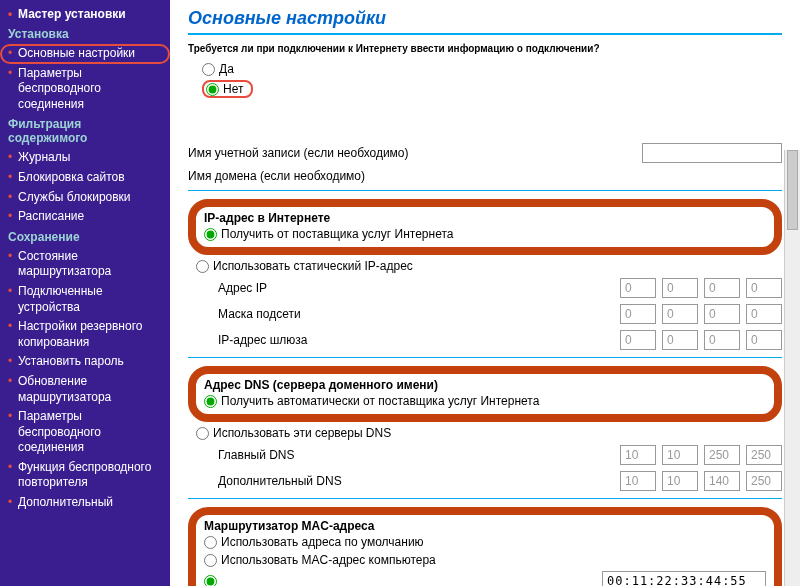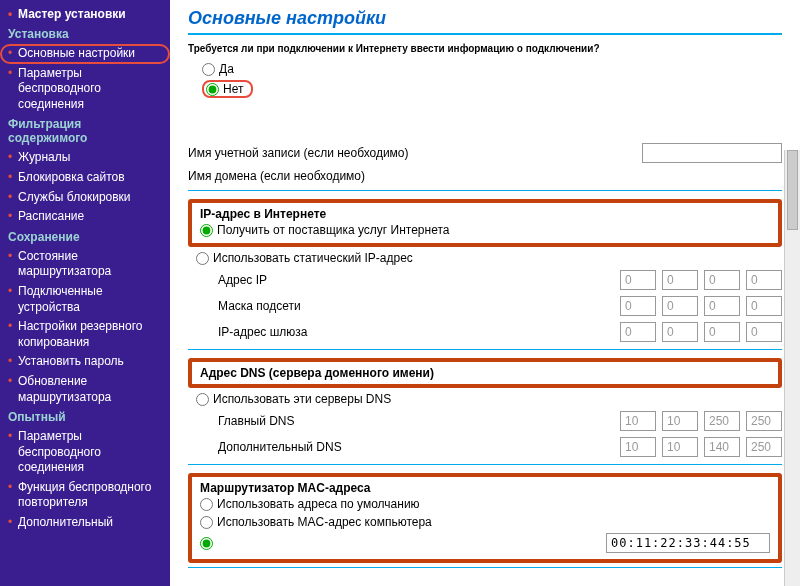--- a/index.html
+++ b/index.html
@@ -22,21 +22,21 @@
 .radio-row label { font-size: 12px; }
 .circle-highlight { display: inline-block; border: 2px solid #e74c3c; border-radius: 8px; padding: 0 8px 0 2px; }
 .form-row { display: flex; align-items: center; padding: 3px 0; }
 .form-row .lbl { flex: 0 0 260px; font-size: 12px; }
 .form-row .lbl.indent { padding-left: 30px; }
 .form-row input[type=text] { border: 1px solid #999; padding: 2px 4px; font-size: 12px; }
 .form-row .wide { width: 140px; }
 .ip-group { display: flex; gap: 6px; margin-left: auto; }
 .ip-group input { width: 36px; text-align: left; color: #999; }
 .mac-input { width: 164px; font-family: monospace; letter-spacing: 1px; margin-left: auto; }
-.section-box { border: 4px solid #c2410c; border-radius: 3px; padding: 4px 8px; margin: 2px 0; }
+.section-box { border: 8px solid #c2410c; border-radius: 20px; padding: 4px 8px; margin: 2px 0; }
 .section-title { font-weight: bold; font-size: 12px; }
 .radio-green { accent-color: #0a0; }
 .buttons { text-align: center; padding: 12px 0 4px 0; }
 .scrollbar-fake { position: absolute; right: 0; top: 150px; bottom: 0; width: 16px; background: #eee; border-left: 1px solid #ccc; }
 .scrollbar-fake .thumb { position: absolute; top: 0; left: 2px; right: 2px; height: 80px; background: #ccc; border: 1px solid #aaa; }
 .scrollbar-fake .arrow { position: absolute; left: 2px; right: 2px; height: 14px; background: #ddd; border: 1px solid #aaa; font-size: 9px; text-align: center; line-height: 12px; }
 .scrollbar-fake .arrow.up { top: 0; }
 </style>
 </head>
 <body>
@@ -77,21 +77,20 @@
     <div class="item">
         <a>Настройки резервного копирования</a>
       </div>
     <div class="item">
         <a>Установить пароль</a>
       </div>
     <div class="item">
         <a>Обновление маршрутизатора</a>
       </div>
 
-    <div class="section">Опытный</div>
     <div class="item">
         <a>Параметры беспроводного соединения</a>
       </div>
     <div class="item">
         <a>Функция беспроводного повторителя</a>
       </div>
     <div class="item">
         <a>Дополнительный</a>
       </div>
   </div>
@@ -160,20 +159,24 @@
         <input type="text" value="0" style="">
         <input type="text" value="0" style="">
         <input type="text" value="0" style="">
       </span>
     </div>
 
     <hr class="hr-thin">
 
     <div class="section-box">
       <div class="section-title">Адрес DNS (сервера доменного имени)</div>
+      <div class="radio-row" style="padding-left:0">
+        <input type="radio" name="dns" checked="" class="radio-green" style="">
+        <label>Получить автоматически от поставщика услуг Интернета</label>
+      </div>
     </div>
     <div class="radio-row" style="padding-left:8px">
       <input type="radio" name="dns" style="">
       <label>Использовать эти серверы DNS</label>
     </div>
     <div class="form-row">
       <span class="lbl indent">Главный DNS</span>
       <span class="ip-group">
         <input type="text" value="10" style="">
         <input type="text" value="10" style="">

